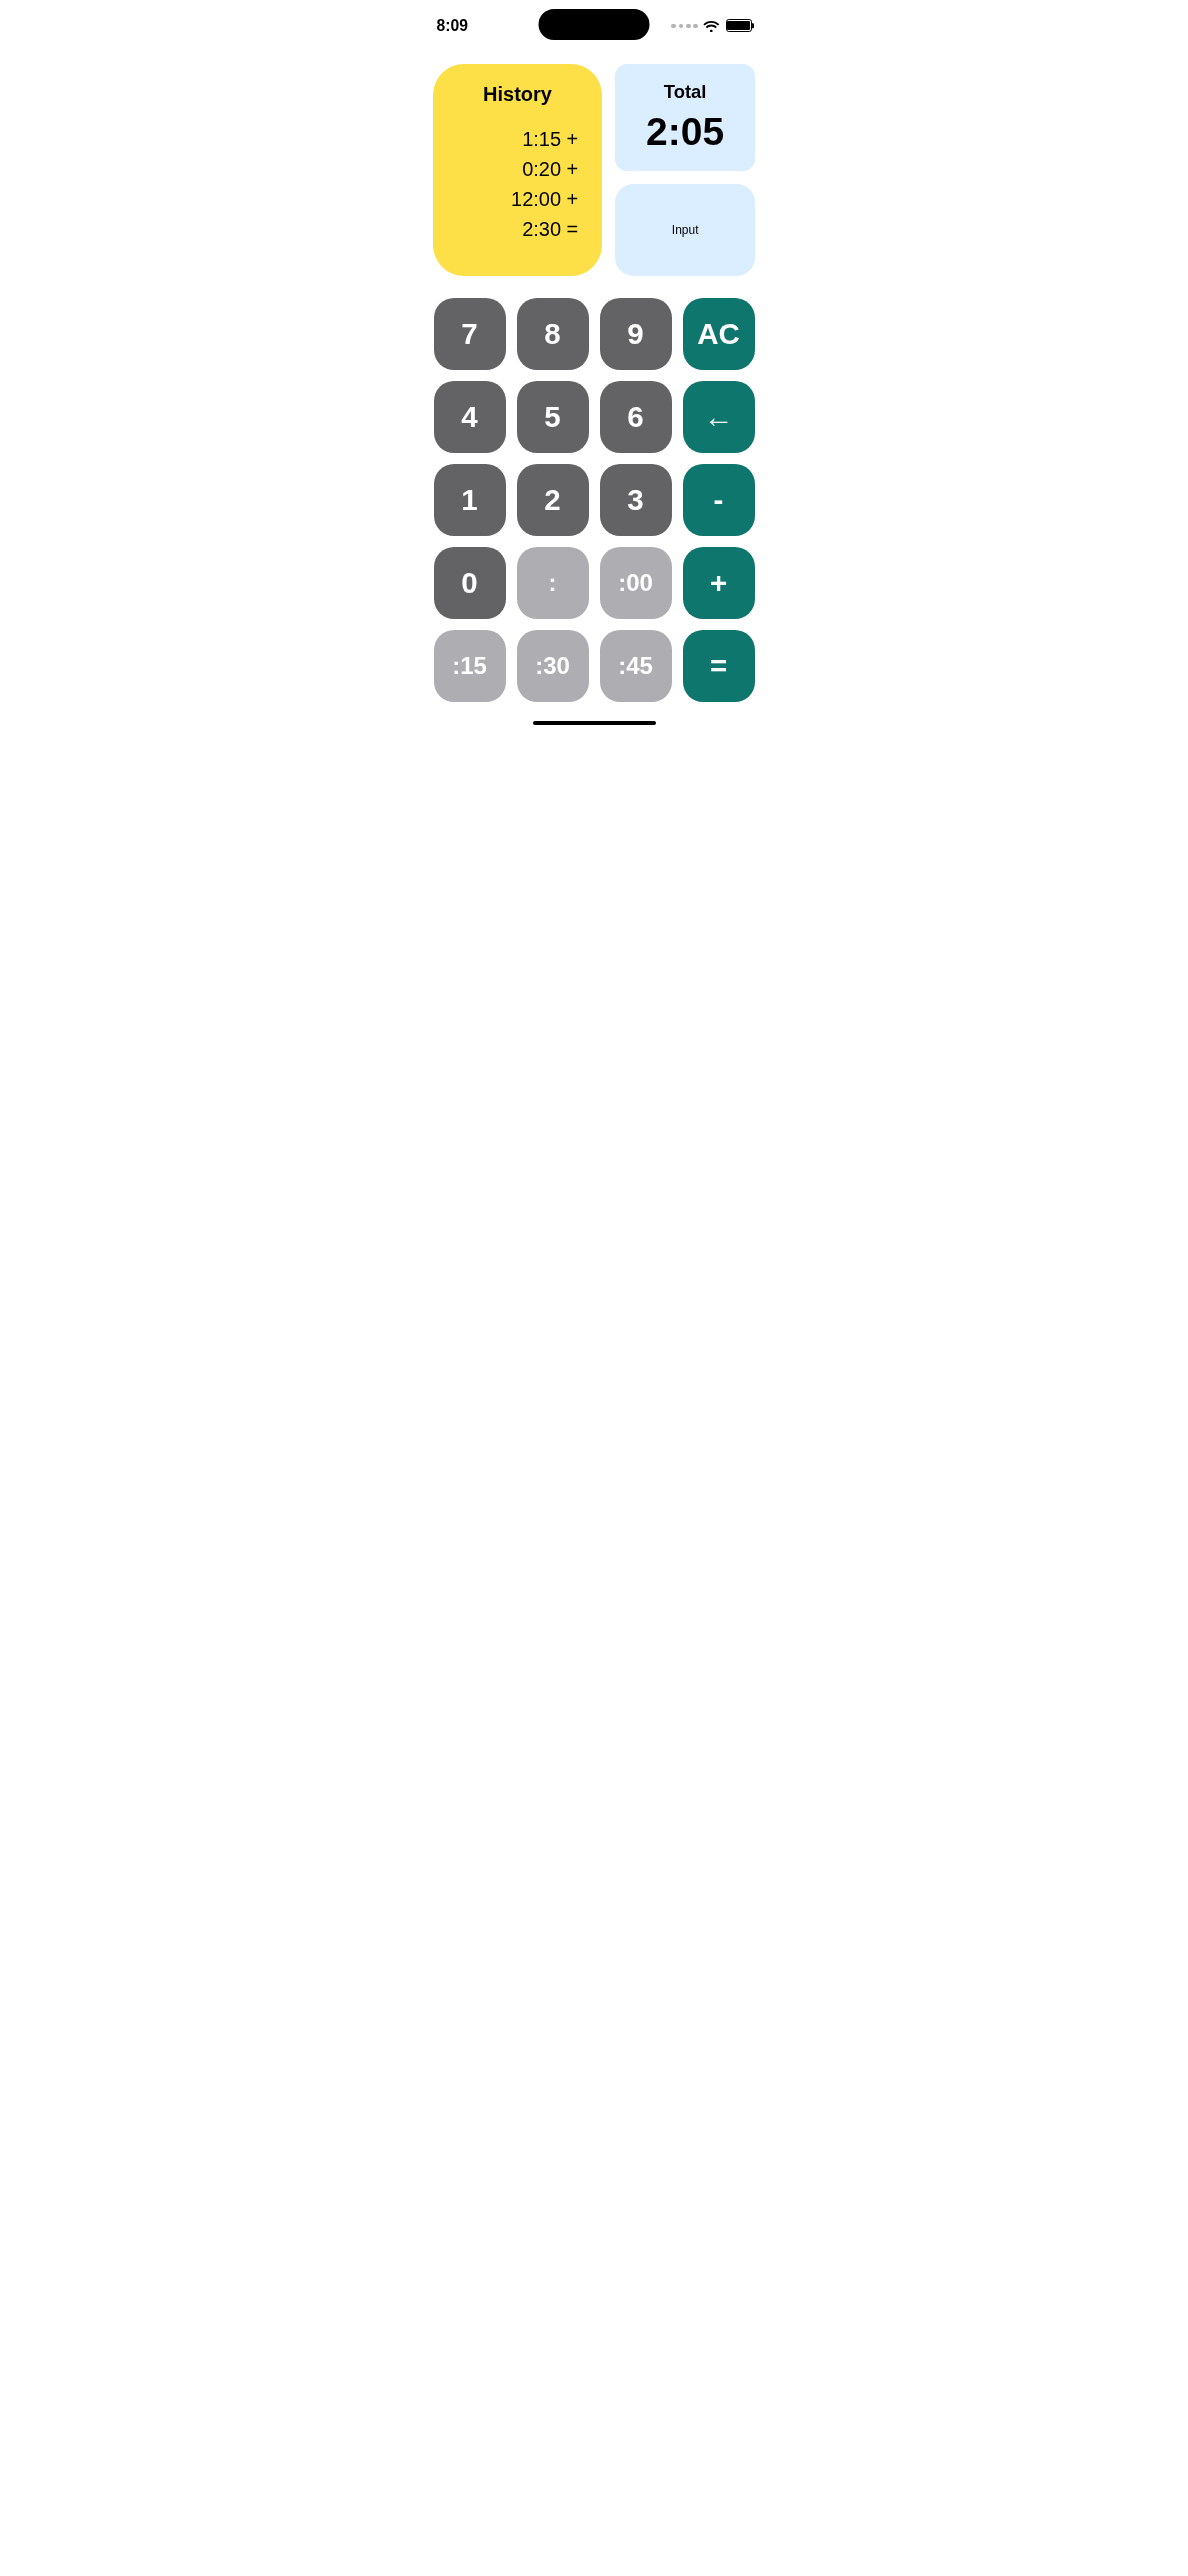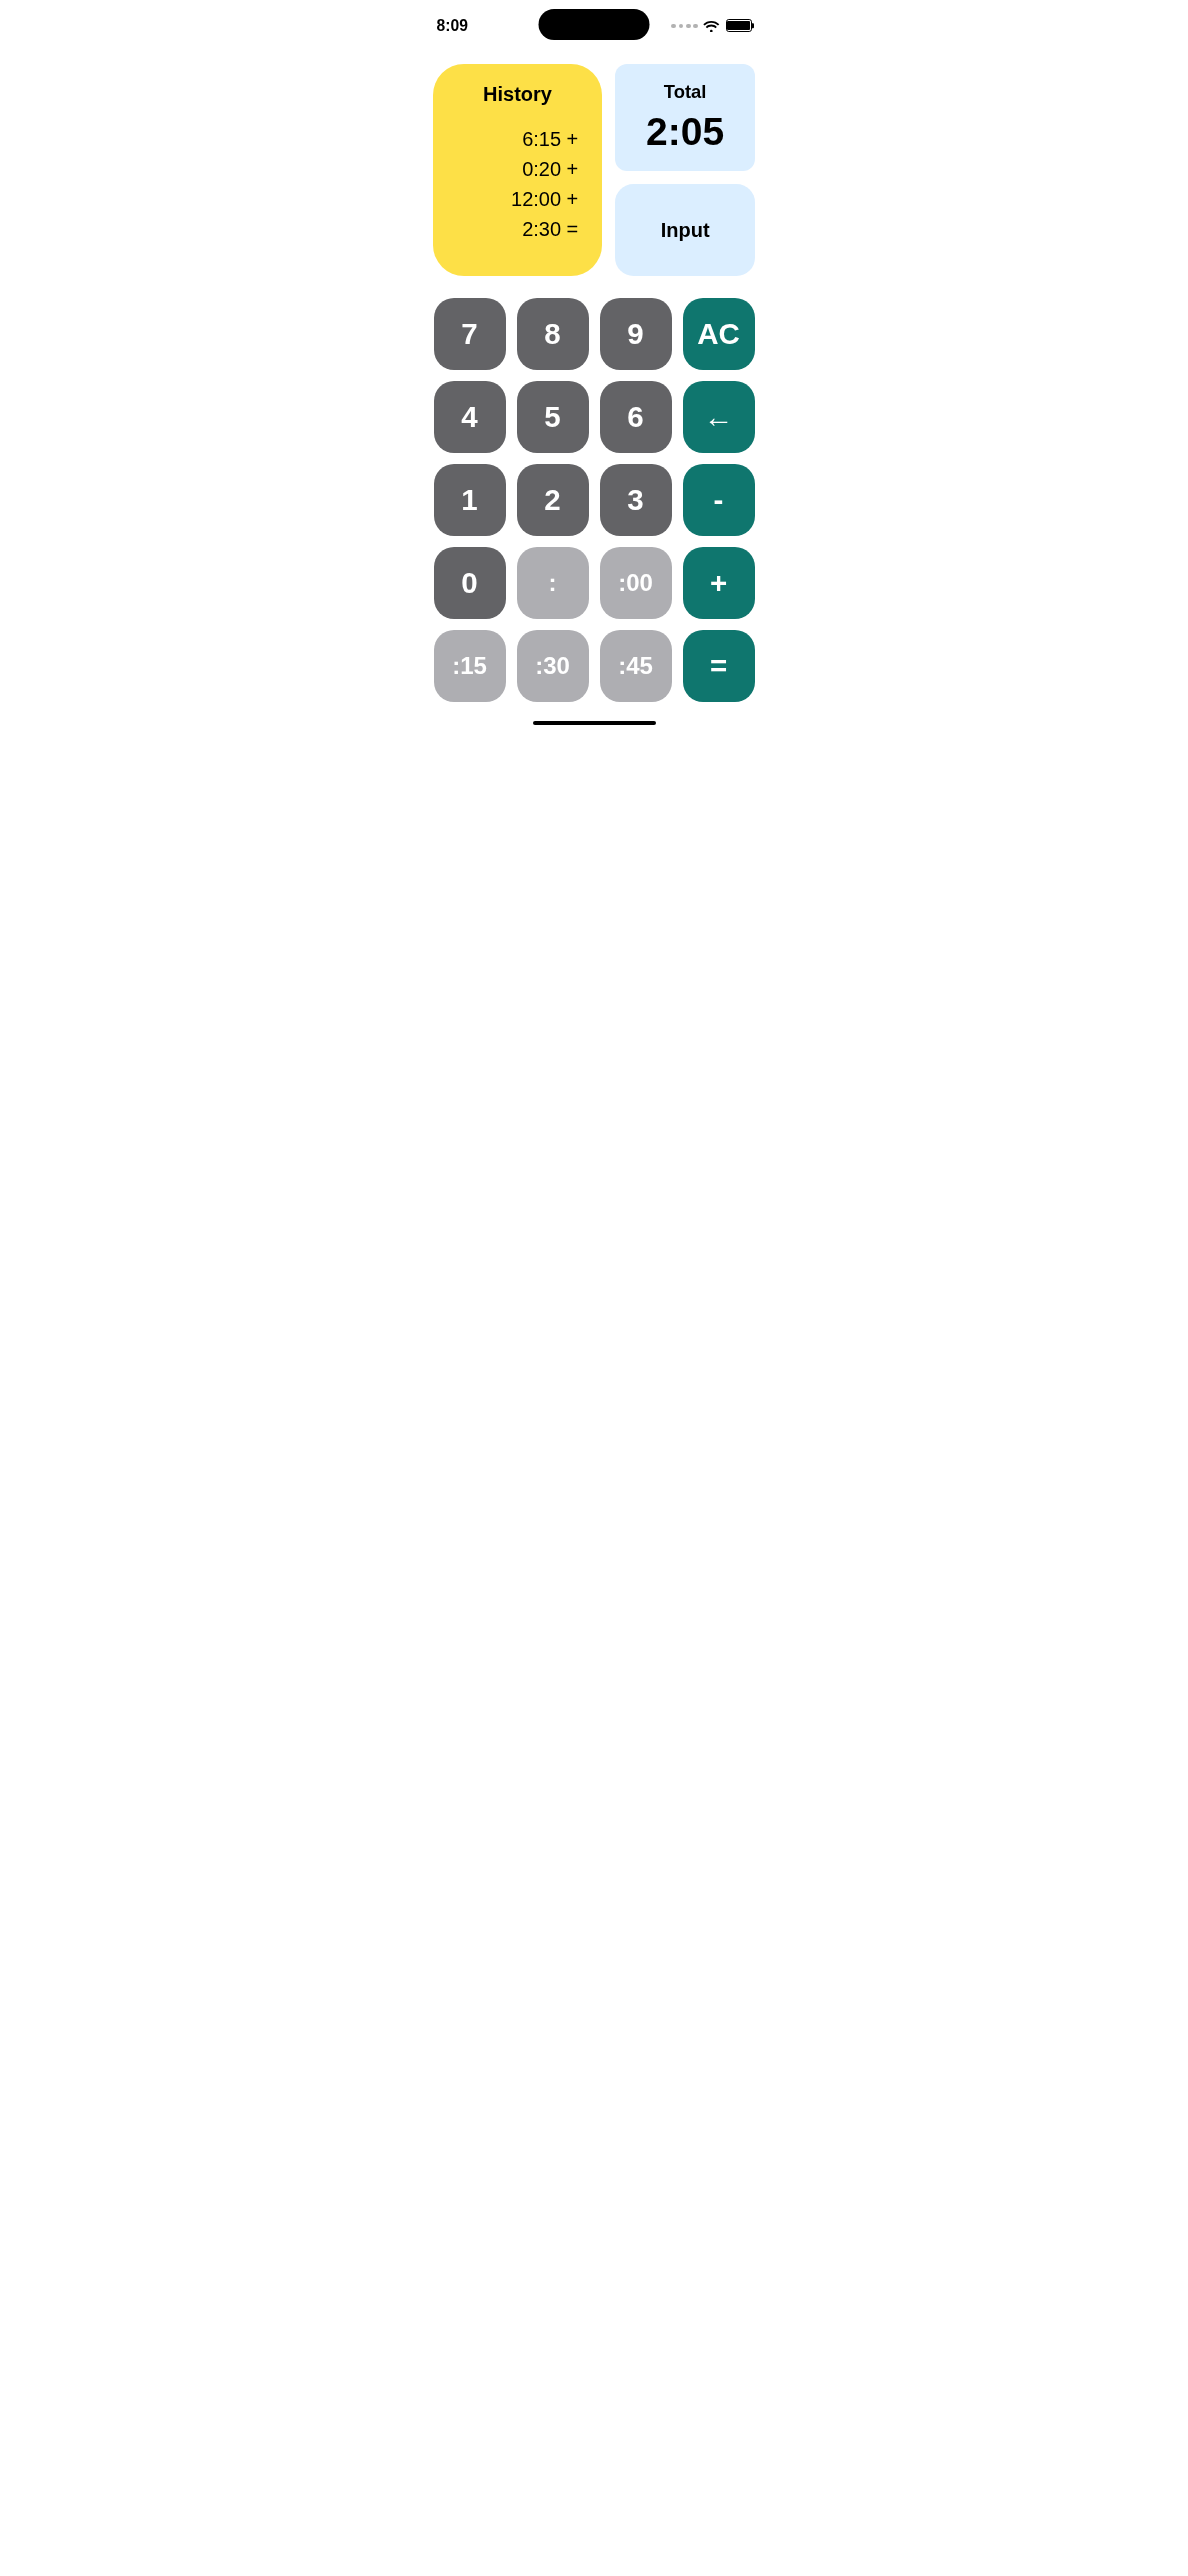--- a/index.html
+++ b/index.html
@@ -168,22 +168,22 @@
       border-radius: 18.4px;
       padding: 16.6px 14.7px;
       text-align: center;
       flex: 1;
       display: flex;
       align-items: center;
       justify-content: center;
     }
 
     .input-label {
-      font-size: 20px;
-      font-weight: 700;
+      font-size: 12px;
+      font-weight: 400;
       color: #000;
     }
 
     
     .keypad {
       display: flex;
       flex-direction: column;
       gap: 11px;
       padding: 0 14.7px;
     }
@@ -258,21 +258,21 @@
   </div>
 </div>
 
 <div class="main-content">
 
   <div class="display-row">
 
     <div class="history-panel">
       <div class="history-title">History</div>
       <div class="history-entries">
-        <div class="history-entry">6:15 +</div>
+        <div class="history-entry">1:15 +</div>
         <div class="history-entry">0:20 +</div>
         <div class="history-entry">12:00 +</div>
         <div class="history-entry">2:30 =</div>
       </div>
     </div>
 
     <div class="right-panels">
 
       <div class="total-panel">
         <div class="total-label">Total</div>

